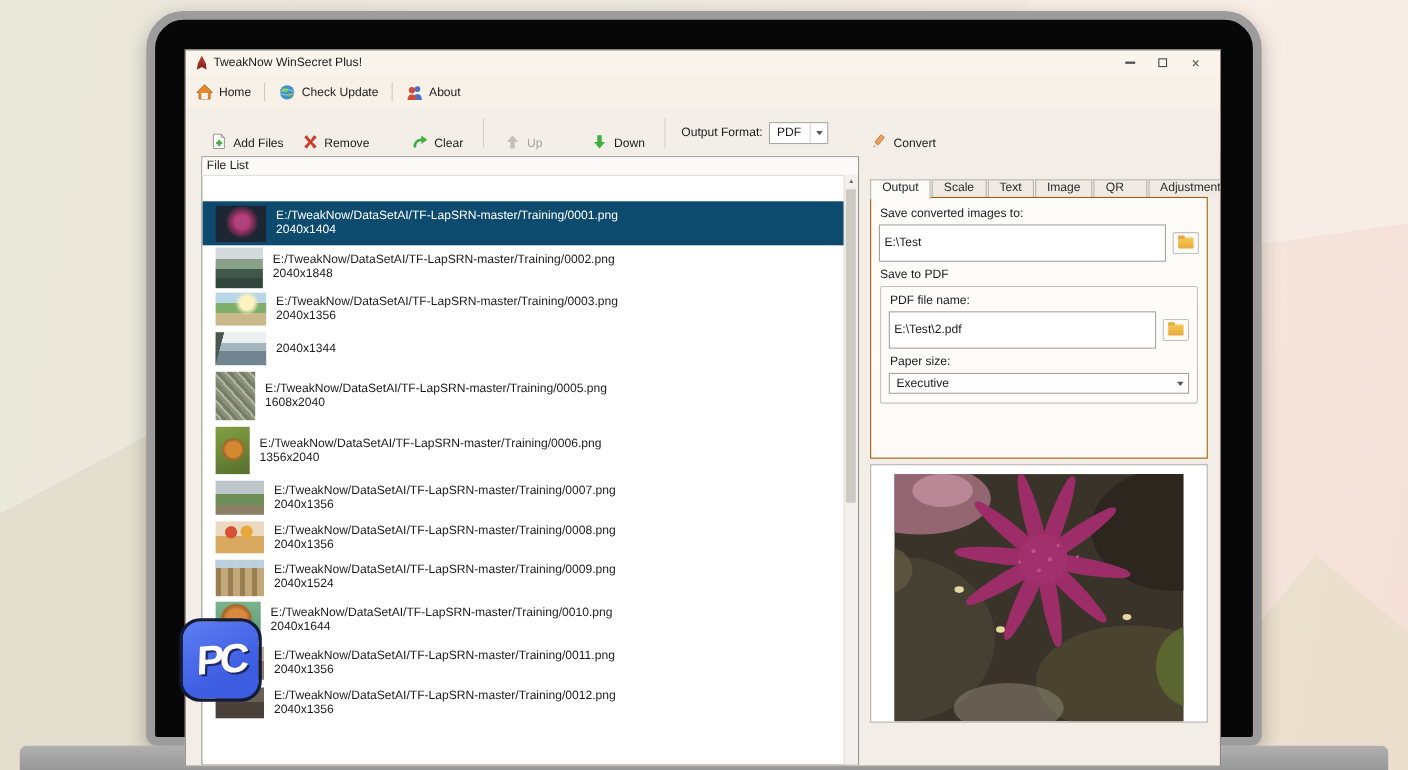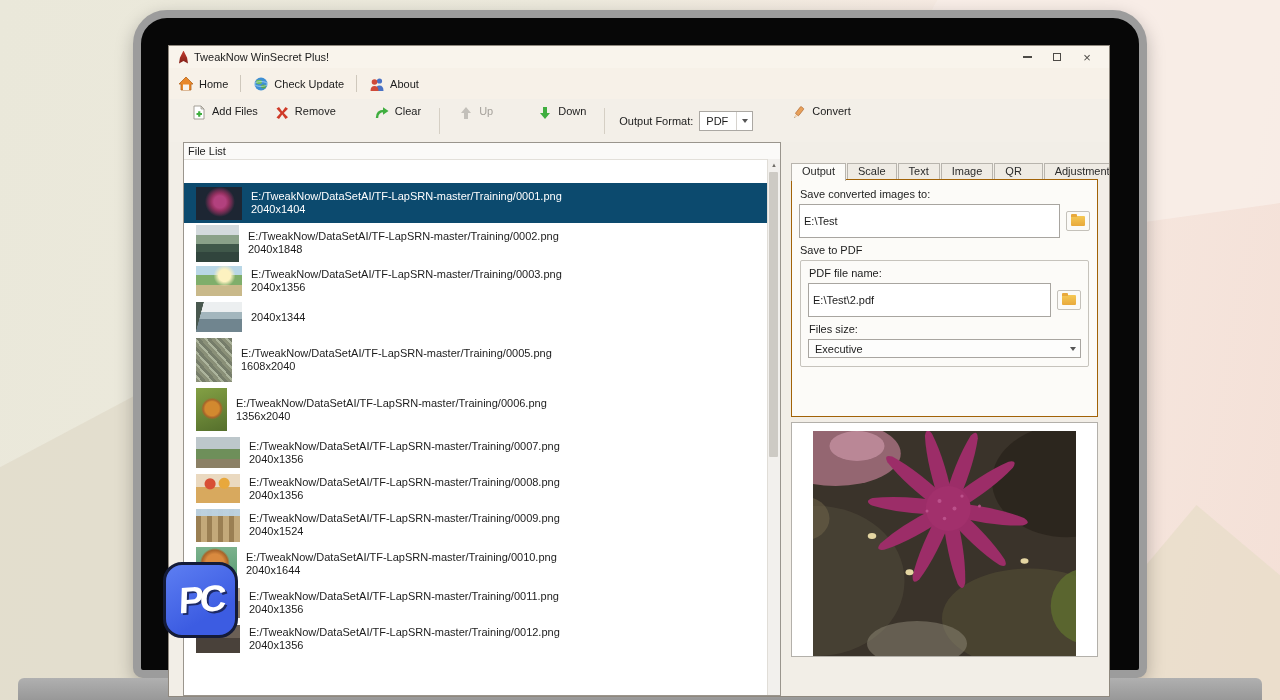--- a/index.html
+++ b/index.html
@@ -32,21 +32,21 @@
   .min-glyph{width:9px;height:2px;background:#4d4a46;}
   .max-glyph{width:8px;height:8px;border:1.5px solid #4d4a46;box-sizing:border-box;}
   .close-glyph{font-size:13px;line-height:1;}
 
   .menubar{position:absolute;left:0;top:22px;right:0;height:31px;background:#f7f1e8;border-bottom:1px solid #dcd5ca;
       display:flex;align-items:center;}
   .menu-item{display:flex;align-items:center;gap:5px;padding:0 9px;height:100%;}
   .menu-sep{width:1px;height:17px;background:#cfc8bc;margin:0 3px;}
 
   .toolbar{position:absolute;left:0;top:53px;right:0;height:43px;background:#f3efe8;display:flex;align-items:center;}
-  .tool-btn{display:flex;align-items:flex-start;gap:5px;padding:0 8px;height:32px;}
+  .tool-btn{display:flex;align-items:flex-end;gap:5px;padding:0 8px;height:32px;}
   .tool-sep{width:1px;height:26px;background:#d5cfc4;margin:0 10px;}
   .disabled-label{color:#a5a19b;}
   .of-label{margin:0 6px 0 4px;}
   .dropdown{display:flex;align-items:center;background:#fff;border:1px solid #aba8a3;height:20px;box-sizing:border-box;}
   .dd-value{padding:0 6px;flex:1;}
   .dd-caret-box{width:15px;align-self:stretch;border-left:1px solid #d6d3ce;display:flex;align-items:center;justify-content:center;}
   .caret-down{width:0;height:0;border-left:3.5px solid transparent;border-right:3.5px solid transparent;border-top:4px solid #555;}
   .of-dd{width:54px;margin-right:30px;}
 
   
@@ -351,21 +351,21 @@
         </div>
         <div class="field-label">Save to PDF</div>
         <div class="group-box">
           <div class="field-label">PDF file name:</div>
           <div class="input-row">
             <input class="text-input" type="text" value="E:\Test\2.pdf" style="">
             <div class="folder-btn">
               <div class="folder-icon"></div>
             </div>
           </div>
-          <div class="field-label">Files size:</div>
+          <div class="field-label">Paper size:</div>
           <div class="select">
             <span class="dd-value">Executive</span>
             <span class="dd-caret-box" style="border-left:none">
                 <span class="caret-down"></span>
               </span>
           </div>
         </div>
       </div>
 
       <div class="preview-box">

